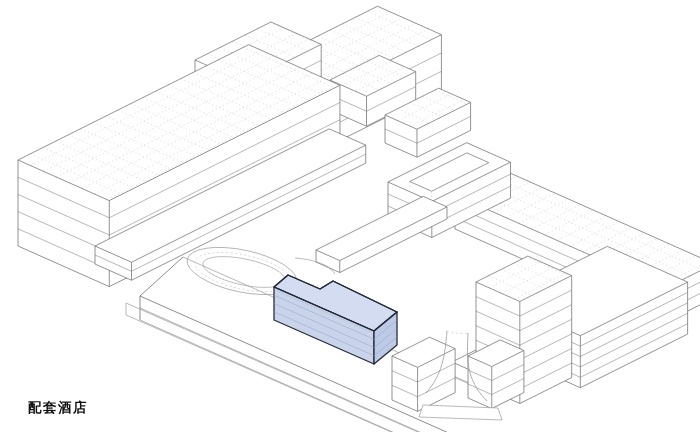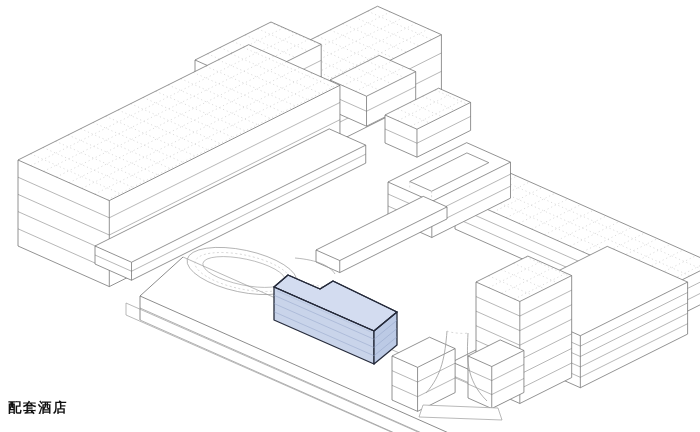--- a/index.html
+++ b/index.html
@@ -1,19 +1,19 @@
 <!DOCTYPE html>
 <html><head>
 <meta charset="utf-8">
 <style>
   html,body{margin:0;padding:0;background:#ffffff;}
   .stage{position:relative;width:700px;height:432px;background:#fff;overflow:hidden;
          font-family:"DejaVu Sans","Liberation Sans",sans-serif;}
   svg{position:absolute;left:0;top:0;}
-  .diagram-label{position:absolute;left:8px;top:399px;font-size:13.5px;font-weight:700;
+  .diagram-label{position:absolute;left:28px;top:399px;font-size:13.5px;font-weight:700;
          color:#111;letter-spacing:1.5px;white-space:nowrap;}
 </style>
 </head>
 <body>
 
 <div class="stage">
   <svg id="scene" width="700" height="432" viewBox="0 0 700 432">
     <g id="wireframe">
         <line x1="230" y1="135" x2="377.51" y2="61.245000000000005" stroke="#c3c3c3" stroke-width="0.6" stroke-dasharray="3 2.5"></line>
         <line x1="377.51" y1="61.245000000000005" x2="441.42" y2="89.66500000000002" stroke="#c3c3c3" stroke-width="0.6" stroke-dasharray="3 2.5"></line>

